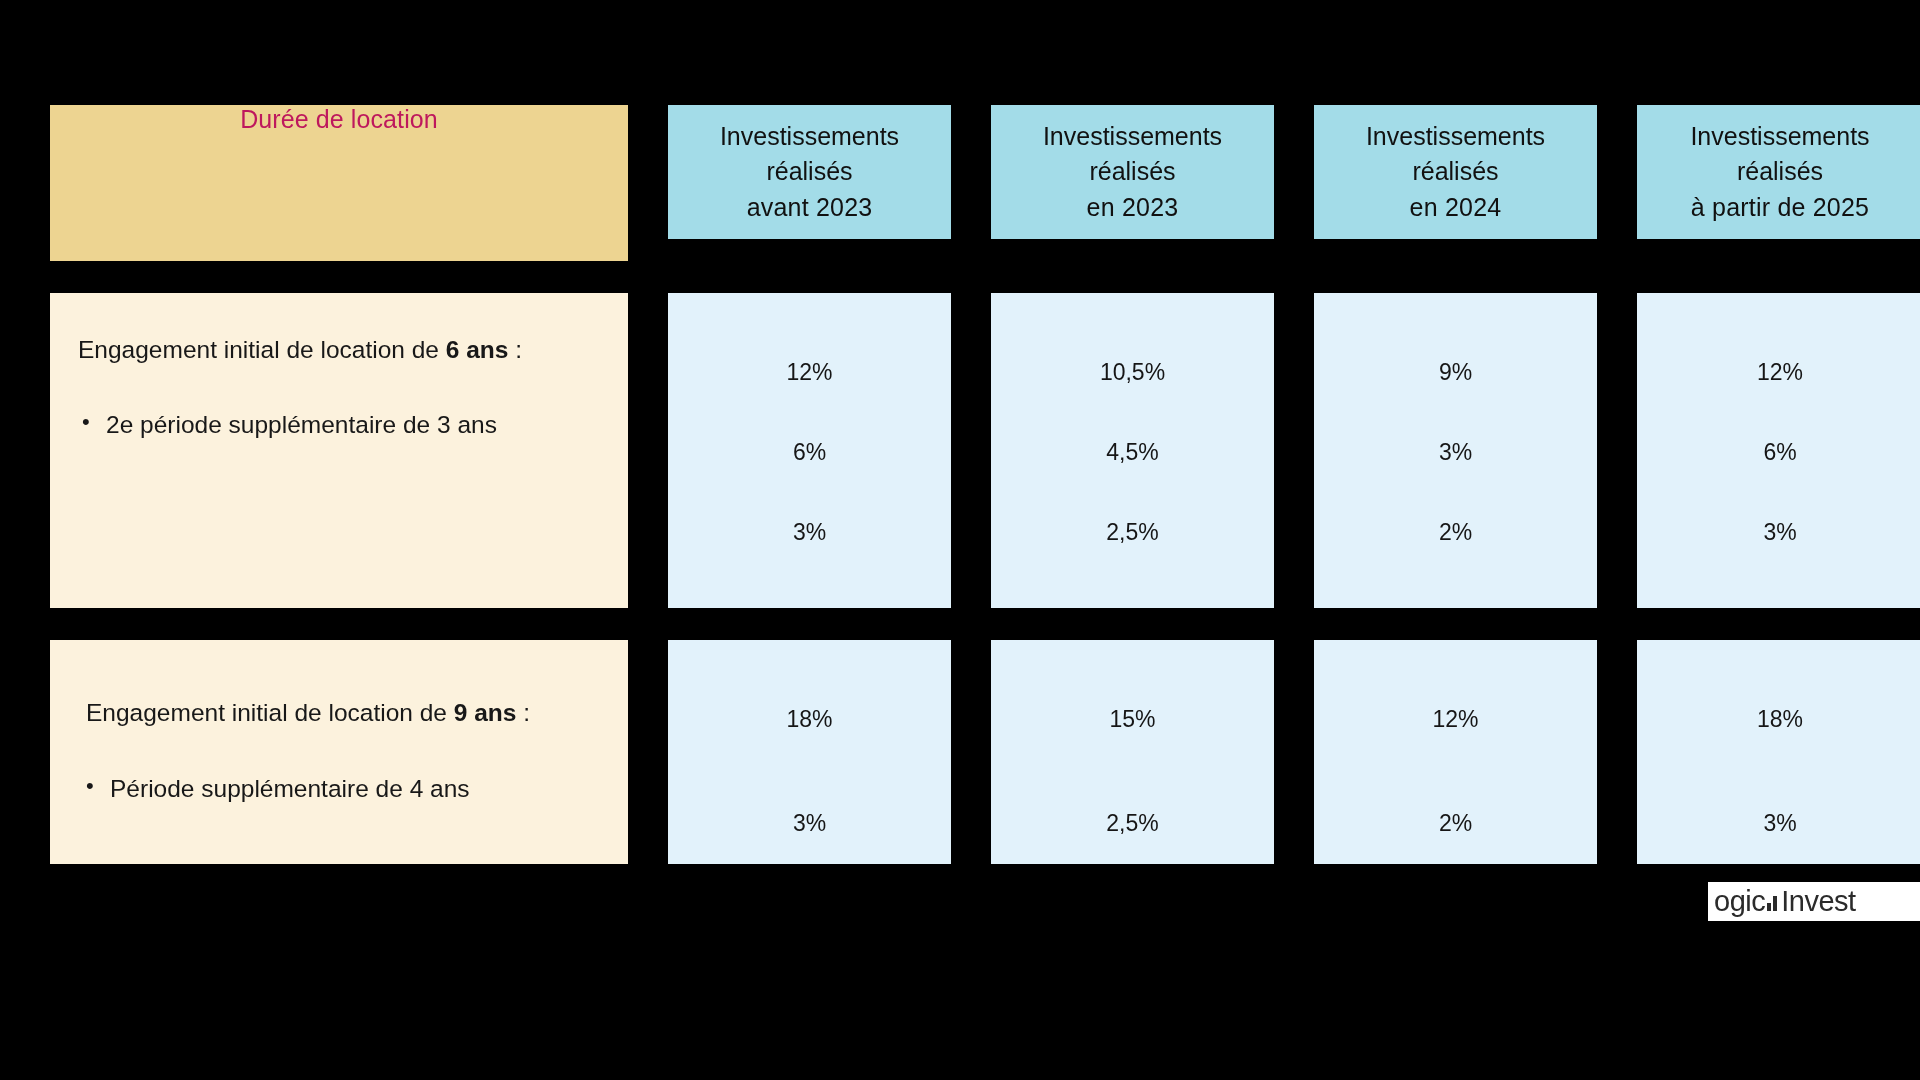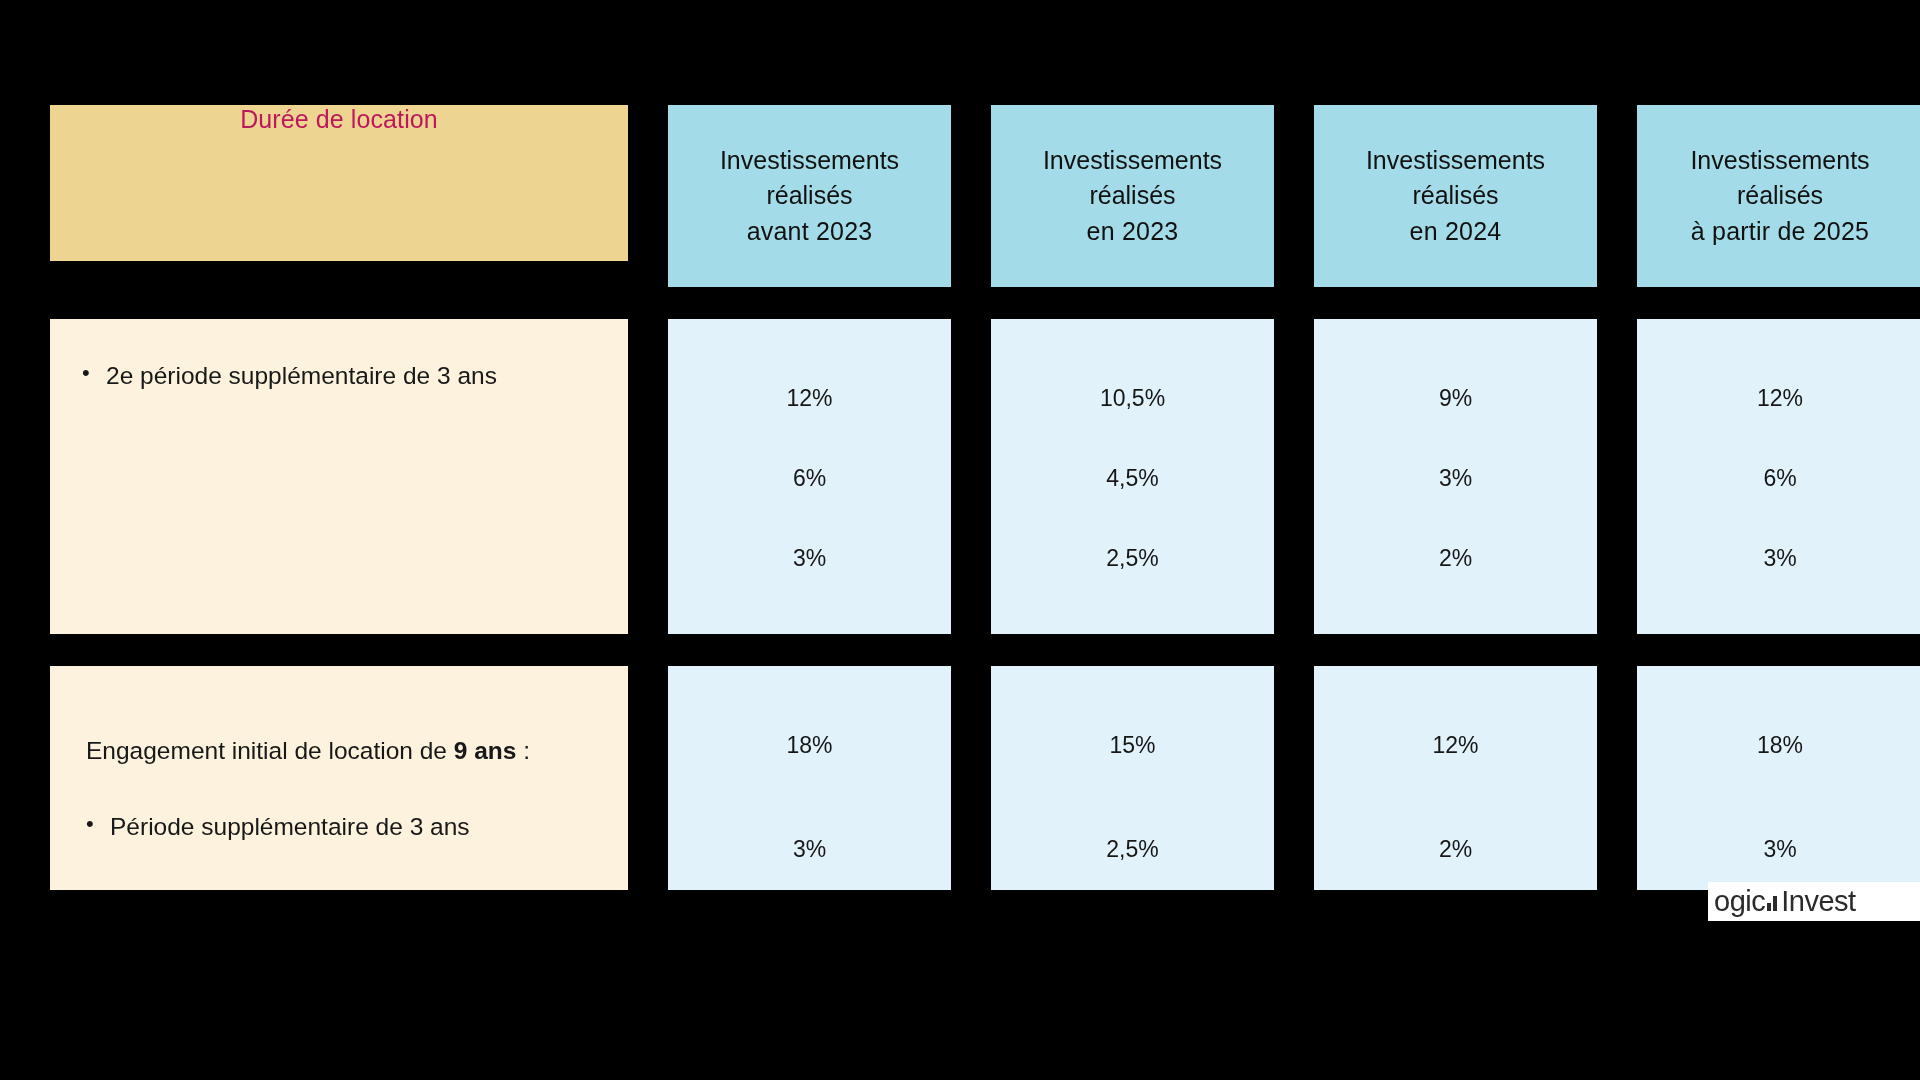--- a/index.html
+++ b/index.html
@@ -40,21 +40,21 @@
     align-items: flex-start;
     justify-content: center;
     height: 156px;
     font-size: 25px;
     color: #be185d;
     letter-spacing: .1px;
   }
 
   .cell-head {
     background: #a3dce8;
-    height: 182px;
+    height: 134px;
     display: flex;
     flex-direction: column;
     align-items: center;
     justify-content: center;
     text-align: center;
     font-size: 25px;
     line-height: 1.42;
     color: #111111;
     padding: 0 6px;
   }
@@ -71,21 +71,20 @@
   .cell-label.row-6 { height: 315px; }
   .cell-label.row-9 { height: 224px; padding-top: 56px; }
 
   .label-title {
     margin-bottom: 42px;
     white-space: nowrap;
   }
   .cell-label.row-9 .label-title {
     margin-bottom: 43px;
     padding-left: 8px;
-    margin-top: 12px;
   }
   .label-title b { font-weight: 700; }
 
   .bullets { list-style: none; }
   .bullets li {
     position: relative;
     padding-left: 28px;
     margin-bottom: 42px;
     white-space: nowrap;
   }
@@ -181,20 +180,21 @@
     <div class="cell-head">
       <span>Investissements</span>
       <span>réalisés</span>
       <span class="bold-line">à partir de 2025</span>
     </div>
   </div>
 
   <div class="grid-row">
 
     <div class="cell-label row-6">
+      <div class="label-title"><span>Engagement initial de location de </span><b>6 ans</b><span> :</span></div>
       <ul class="bullets">
         <li>2e période supplémentaire de 3 ans</li>
       </ul>
     </div>
 
     <div class="cell-values row-6">
       <span class="val">12%</span>
       <span class="val">6%</span>
       <span class="val">3%</span>
     </div>
@@ -216,21 +216,21 @@
       <span class="val">6%</span>
       <span class="val">3%</span>
     </div>
   </div>
 
   <div class="grid-row">
 
     <div class="cell-label row-9">
       <div class="label-title"><span>Engagement initial de location de </span><b>9 ans</b><span> :</span></div>
       <ul class="bullets">
-        <li>Période supplémentaire de 3 ans</li>
+        <li>Période supplémentaire de 4 ans</li>
       </ul>
     </div>
 
     <div class="cell-values row-9">
       <span class="val">18%</span>
       <span class="val">3%</span>
     </div>
 
     <div class="cell-values row-9">
       <span class="val">15%</span>

